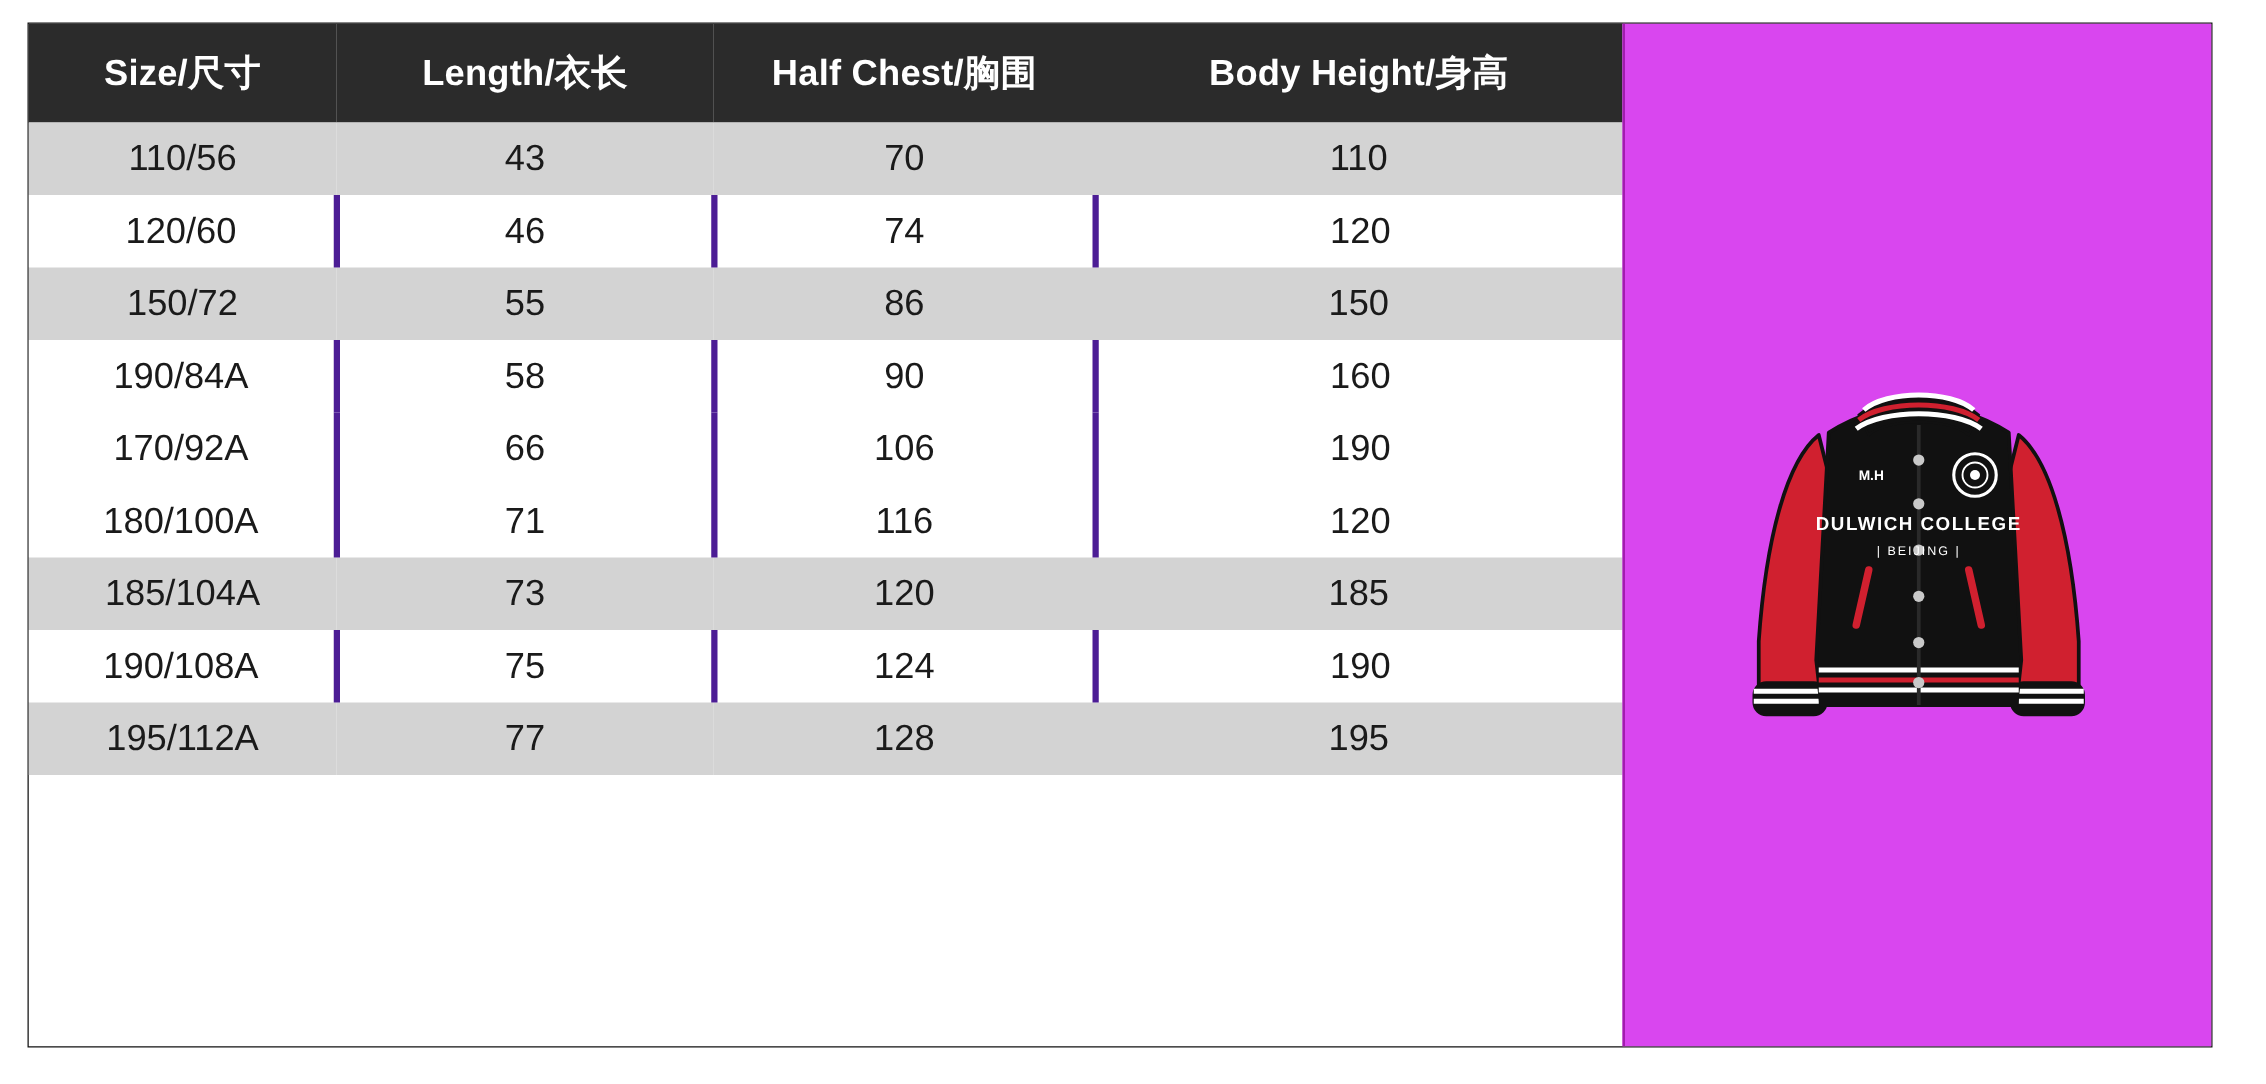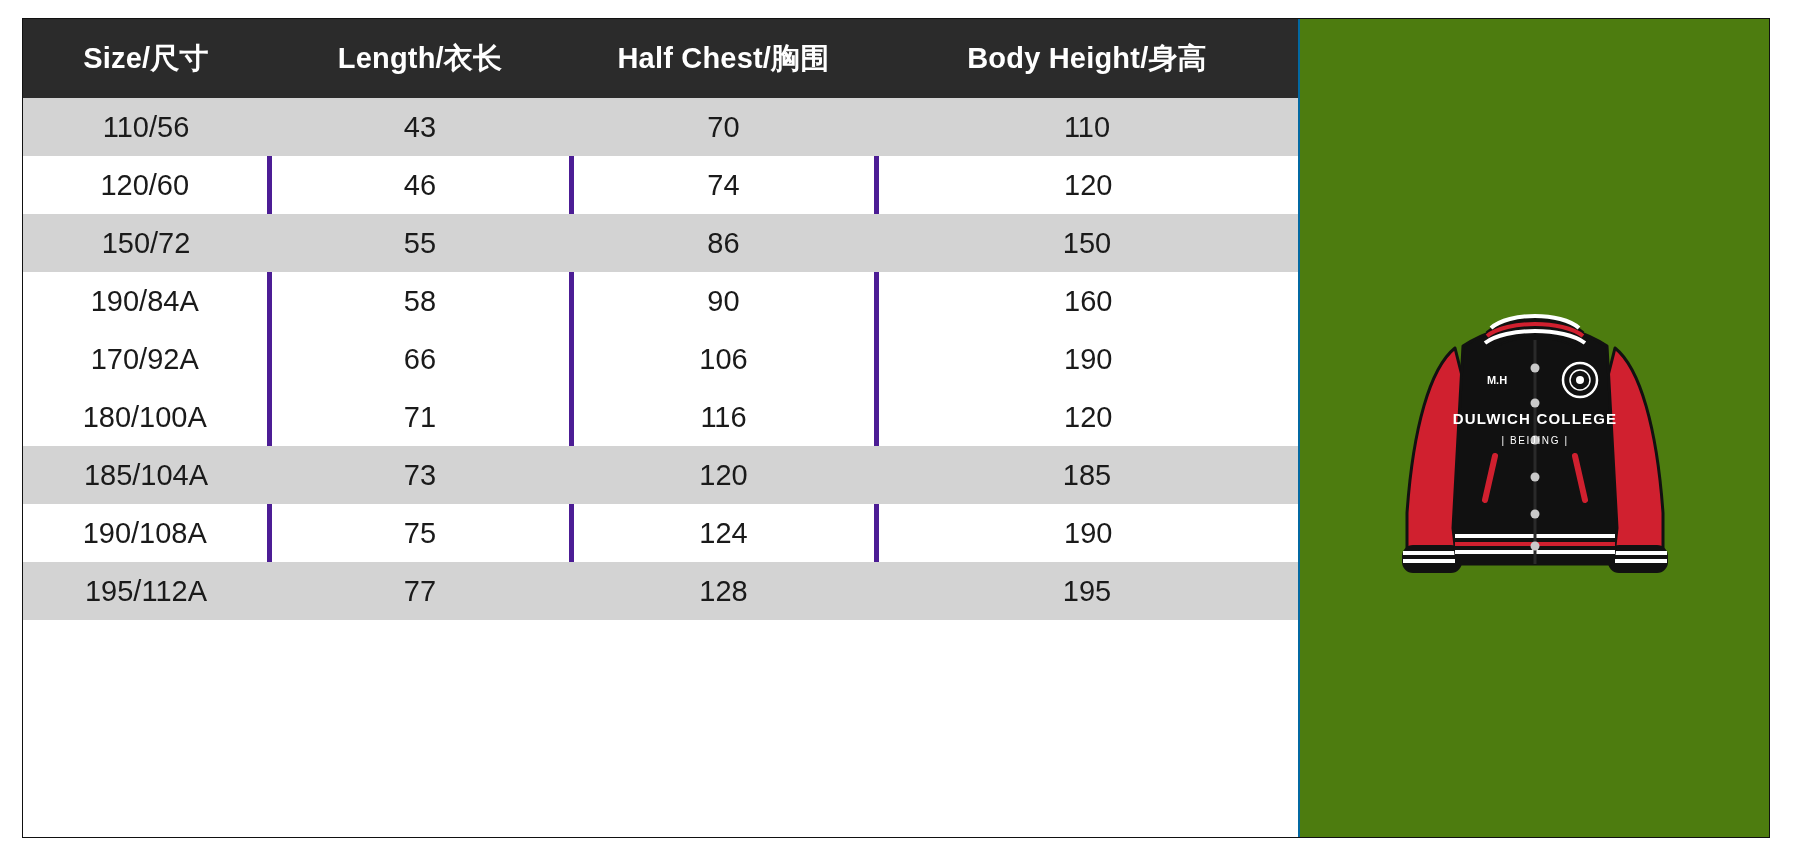--- a/index.html
+++ b/index.html
@@ -76,22 +76,22 @@
   }
   col.c1 { width: 246px; }
   col.c2 { width: 302px; }
   col.c3 { width: 305px; }
   col.c4 { width: 422px; }
 
   
   .image-panel {
     flex: 1 1 auto;
     position: relative;
-    background: #4d7c0f;
-    border-left: 2px solid #0369a1;
+    background: #d946ef;
+    border-left: 2px solid #a21caf;
     overflow: hidden;
     padding-left: 22px;
   }
   .jacket {
     position: absolute;
     left: 50%;
     top: 50%;
     transform: translate(-50%, -50%);
     width: 400px;
     height: 400px;

